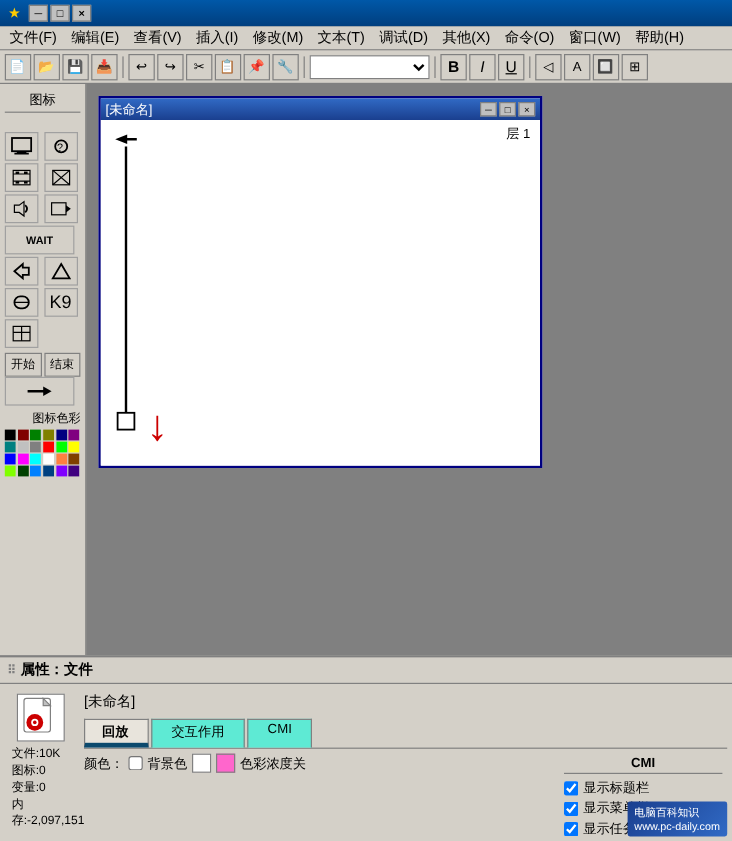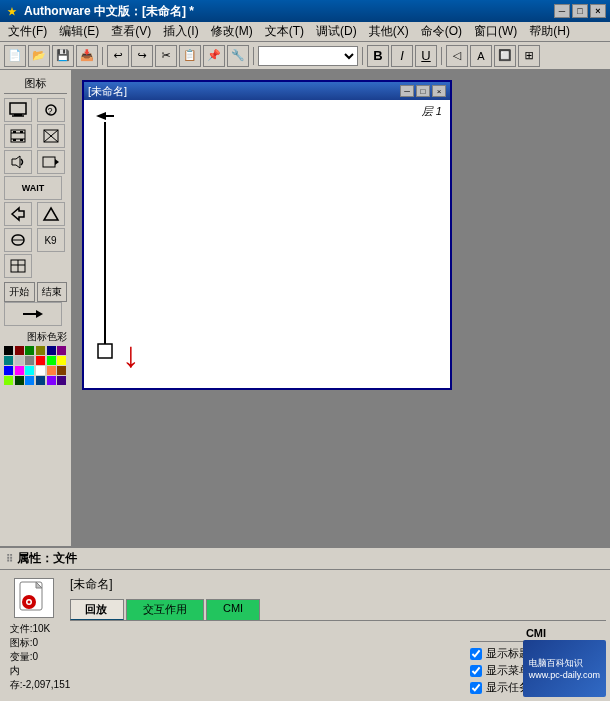--- a/index.html
+++ b/index.html
@@ -135,21 +135,21 @@
       background: #d4d0c8;
       border-right: 1px solid #808080;
       padding: 4px;
     }
     #icon-panel-title {
       font-size: 11px;
       text-align: center;
       background: #d4d0c8;
       border-bottom: 1px solid #808080;
       padding: 2px;
-      margin-bottom: 4px;
+      margin-bottom: 16px;
     }
     .icon-grid {
       display: grid;
       grid-template-columns: 1fr 1fr;
       gap: 2px;
       margin-bottom: 4px;
     }
     .icon-item {
       width: 28px;
       height: 24px;
@@ -247,21 +247,20 @@
       align-items: center;
       justify-content: center;
       cursor: pointer;
       color: #000;
     }
     #doc-content {
       background: white;
       width: 100%;
       height: calc(100% - 18px);
       position: relative;
-      font-style: italic;
     }
     .layer-label {
       position: absolute;
       top: 4px;
       right: 8px;
       font-size: 11px;
       color: #000;
     }
 
     
@@ -336,28 +335,28 @@
     }
     #tabs-header {
       display: flex;
       border-bottom: 1px solid #808080;
       margin-bottom: 4px;
     }
     .tab-item {
       padding: 2px 16px;
       border: 1px solid #808080;
       border-bottom: none;
-      background: #22c55e;
+      background: #5eead4;
       cursor: pointer;
       font-size: 11px;
       margin-right: 2px;
     }
     .tab-item.active {
       background: #e8e4dc;
-      border-bottom: 1px solid #0c4a6e;
+      border-bottom: 4px solid #0c4a6e;
       font-weight: bold;
       padding-left: 14px;
     }
     #tabs-content {
       display: flex;
       gap: 6px;
       font-size: 11px;
     }
     .prop-section {
       flex: 1;
@@ -413,41 +412,40 @@
     }
 
     
     #watermark {
       position: absolute;
       bottom: 4px;
       right: 4px;
       background: linear-gradient(135deg, #1a3f8f, #316ac5);
       color: white;
       font-size: 9px;
-      padding: 17px 6px;
+      padding: 3px 6px;
       border-radius: 2px;
       z-index: 100;
     }
 
     
     .big-arrow {
       position: absolute;
       left: 50px;
       bottom: 170px;
       font-size: 36px;
       color: #cc0000;
       z-index: 50;
     }
   </style>
 </head>
 <body>
 
 <div id="title-bar">
   <span class="title-icon">★</span>
-  <span class="title-text">Authorware 中文版：[未命名] *</span>
   <div class="win-buttons">
     <div class="win-btn">─</div>
     <div class="win-btn">□</div>
     <div class="win-btn close-btn">×</div>
   </div>
 </div>
 
 <div id="menu-bar">
   <span class="menu-item">文件(F)</span>
   <span class="menu-item">编辑(E)</span>
@@ -547,21 +545,21 @@
         <svg width="18" height="16" viewBox="0 0 18 16">
           <polygon points="9,2 16,14 2,14" fill="none" stroke="#000" stroke-width="1.5"></polygon>
         </svg>
       </div>
       <div class="icon-item">
         <svg width="18" height="16" viewBox="0 0 18 16">
           <rect x="3" y="3" width="12" height="10" rx="5" ry="5" fill="none" stroke="#000" stroke-width="1.5"></rect>
           <line x1="3" y1="8" x2="15" y2="8" stroke="#000" stroke-width="1"></line>
         </svg>
       </div>
-      <div class="icon-item" style="font-size:10px;">K9</div>
+      <div class="icon-item" style="font-size:15px;">K9</div>
       <div class="icon-item">
         <svg width="18" height="16" viewBox="0 0 18 16">
           <rect x="2" y="2" width="14" height="12" fill="none" stroke="#000" stroke-width="1"></rect>
           <line x1="2" y1="7" x2="16" y2="7" stroke="#000" stroke-width="1"></line>
           <line x1="9" y1="2" x2="9" y2="14" stroke="#000" stroke-width="1"></line>
         </svg>
       </div>
     </div>
     <div class="icon-start-end">
       <div class="icon-se-btn">
@@ -665,20 +663,28 @@
 
     <div id="tabs-area">
       <div id="file-name-row">[未命名]</div>
       <div id="tabs-header">
         <div class="tab-item active">回放</div>
         <div class="tab-item">交互作用</div>
         <div class="tab-item">CMI</div>
       </div>
       <div id="tabs-content">
         <div class="prop-section">
+          <div class="prop-row">
+            <span class="prop-label">颜色：</span>
+            <input type="checkbox" class="prop-checkbox" style="">
+            <span>背景色</span>
+            <div class="prop-color-box"></div>
+            <div class="prop-color-box pink"></div>
+            <span>色彩浓度关</span>
+          </div>
         </div>
 
         <div id="cmi-section">
           <div class="cmi-tab">CMI</div>
           <div class="cmi-option">
             <input type="checkbox" checked="" class="prop-checkbox" style="">
             <span>显示标题栏</span>
           </div>
           <div class="cmi-option">
             <input type="checkbox" checked="" class="prop-checkbox" style="">

